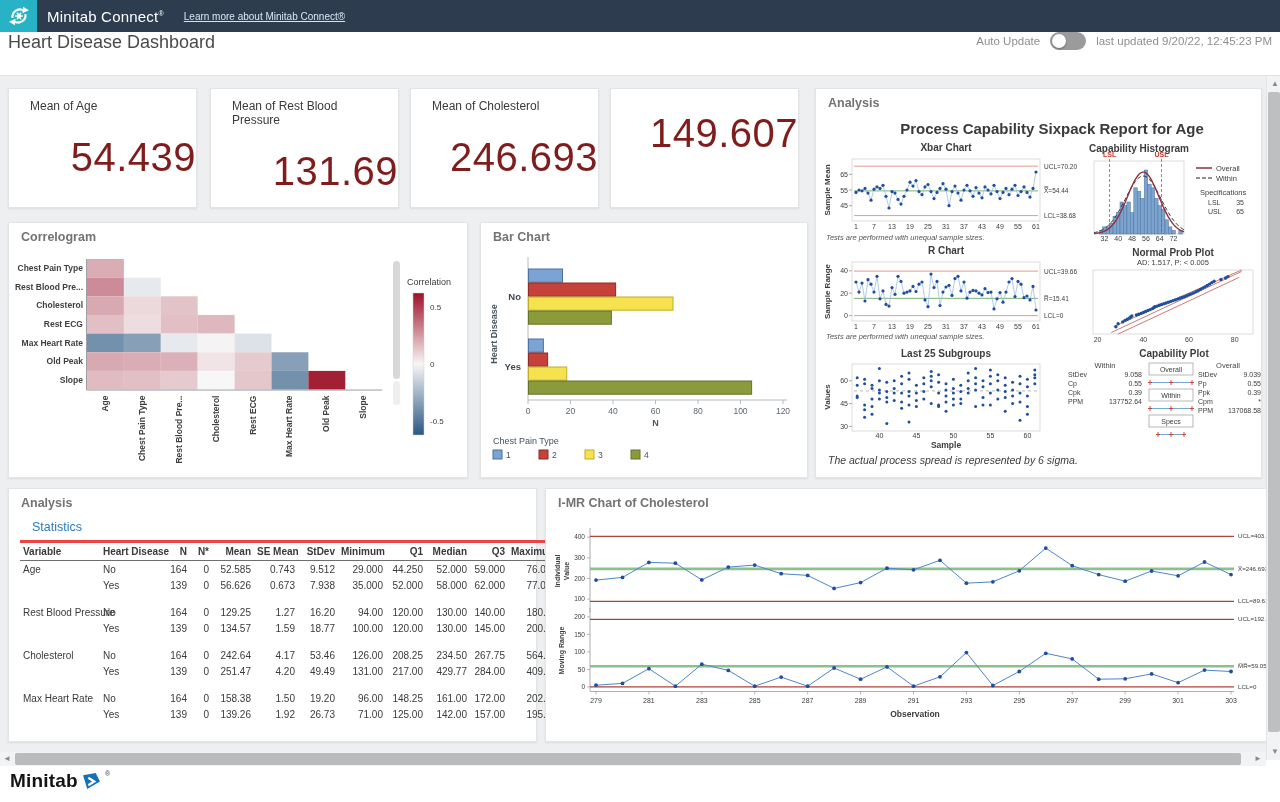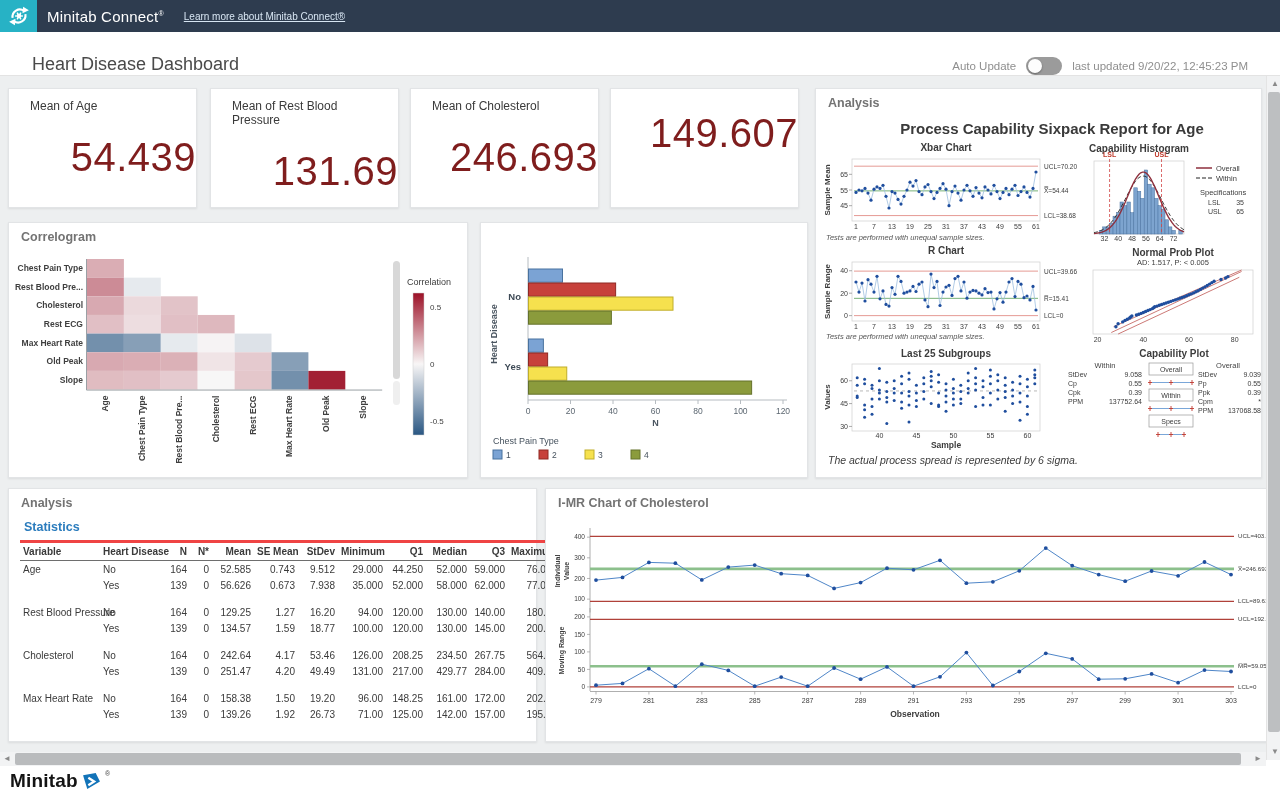--- a/index.html
+++ b/index.html
@@ -3,34 +3,34 @@
 <meta charset="utf-8">
 <style>
 *{margin:0;padding:0;box-sizing:border-box}
 html,body{width:1280px;height:802px;overflow:hidden;background:#fff;font-family:"Liberation Sans",sans-serif}
 .page{position:relative;width:1280px;height:802px;background:#fff}
 .topbar{position:absolute;left:0;top:0;width:1280px;height:32px;background:#2e3c4f;display:flex;align-items:center}
 .logobox{width:37px;height:32px;background:#27b2c5;display:flex;align-items:center;justify-content:center}
 .brand{color:#fff;font-size:15px;margin-left:10px;letter-spacing:.2px}
 .brand sup{font-size:7px;vertical-align:super}
 .learn{color:#d7e5f2;font-size:10px;margin-left:20px;text-decoration:underline;cursor:pointer}
-.header{position:absolute;left:0;top:32px;width:1280px;height:44px;background:#fff;border-bottom:1px solid #e3e3e3;display:flex;align-items:flex-end;padding:0 32px}
+.header{position:absolute;left:0;top:32px;width:1280px;height:44px;background:#fff;border-bottom:1px solid #e3e3e3;display:flex;align-items:flex-start;padding:0 8px}
 .header h1{font-size:18px;font-weight:400;color:#4a4a4a}
 .hdr-right{margin-left:auto;display:flex;align-items:center;gap:10px}
 .dimtxt{font-size:11.5px;color:#8f8f8f}
 .toggle{width:36px;height:18px;border-radius:9px;background:#9b9b9b;position:relative;cursor:pointer}
 .toggle .knob{position:absolute;left:2px;top:2px;width:14px;height:14px;border-radius:50%;background:#fdfdfd;box-shadow:0 1px 2px rgba(0,0,0,.35)}
 .content{position:absolute;left:0;top:76px;width:1266px;height:676px;background:#edeff0}
 .panel{position:absolute;background:#fff;border:1px solid #e2e4e6;box-shadow:0 1px 2px rgba(0,0,0,.08)}
 .panel h3{font-size:12.5px;font-weight:700;color:#737373;padding:7px 12px 0}
 .kpi .klabel{font-size:12px;color:#3a3a3a;padding:10px 21px 0}
 .kpi .kvalue{font-size:40px;font-weight:400;color:#7f1d1d;text-align:right;margin-top:22px;letter-spacing:.5px}
 svg{overflow:visible;display:block}
 svg text{font-family:"Liberation Sans",sans-serif}
-.stats-sub{color:#2b7cbd;font-size:12.5px;font-weight:700;padding:10px 15px 2px}
+.stats-sub{color:#2b7cbd;font-size:12.5px;font-weight:400;padding:10px 23px 2px}
 table.stats{border-collapse:collapse;table-layout:fixed;width:507px;margin:4px 11px 0;font-size:10px;color:#3a3a3a}
 table.stats th{font-weight:700;text-align:right;padding:3px 3px;border-top:3px solid #ef4444;border-bottom:1px solid #6e6e6e;white-space:nowrap}
 table.stats td{text-align:right;padding:2.5px 3px;white-space:nowrap}
 table.stats .l{text-align:left}
 table.stats tr.gap td{height:11px;padding:0}
 .vscroll{position:absolute;left:1266px;top:76px;width:14px;height:684px;background:#f2f3f4;border-left:1px solid #e4e4e4}
 .vthumb{position:absolute;left:1px;top:16px;width:12px;height:640px;background:#bdbfc1;border-radius:2px;cursor:pointer}
 .sarrow{position:absolute;font-size:8px;color:#8a8a8a;cursor:pointer;line-height:8px}
 .hscroll{position:absolute;left:0;top:752px;width:1266px;height:14px;background:#f2f3f4}
 .hthumb{position:absolute;left:15px;top:1px;width:1226px;height:12px;background:#b9bbbd;border-radius:2px;cursor:pointer}
@@ -620,20 +620,21 @@
           </defs>
           <rect x="404" y="46" width="11" height="142" fill="url(#cg)" stroke="#cfcfcf" stroke-width="0.5"></rect>
           <text x="398" y="38" font-size="9" fill="#3c3c3c" text-anchor="start">Correlation</text>
           <text x="421" y="62.74193548387097" font-size="8" fill="#3f3f3f" text-anchor="start">0.5</text>
           <text x="421" y="120" font-size="8" fill="#3f3f3f" text-anchor="start">0</text>
           <text x="421" y="177.25806451612905" font-size="8" fill="#3f3f3f" text-anchor="start">-0.5</text>
         </svg>
     </div>
 
     <div class="panel" style="left:480px;top:146px;width:328px;height:256px">
+      <h3>Bar Chart</h3>
       <svg id="barchart-svg" viewBox="0 0 328 230" width="328" height="230" style="position:absolute;left:0;top:25px">
           <line x1="47" y1="9" x2="47" y2="152" stroke="#b6bcc1" stroke-width="1"></line>
           <line x1="47" y1="152" x2="306" y2="152" stroke="#b6bcc1" stroke-width="1"></line>
           <line x1="47" y1="152" x2="47" y2="156" stroke="#b6bcc1" stroke-width="1"></line>
           <text x="47" y="166" font-size="8.5" fill="#5b6670" text-anchor="middle">0</text>
           <line x1="89.5" y1="152" x2="89.5" y2="156" stroke="#b6bcc1" stroke-width="1"></line>
           <text x="89.5" y="166" font-size="8.5" fill="#5b6670" text-anchor="middle">20</text>
           <line x1="132" y1="152" x2="132" y2="156" stroke="#b6bcc1" stroke-width="1"></line>
           <text x="132" y="166" font-size="8.5" fill="#5b6670" text-anchor="middle">40</text>
           <line x1="174.5" y1="152" x2="174.5" y2="156" stroke="#b6bcc1" stroke-width="1"></line>

